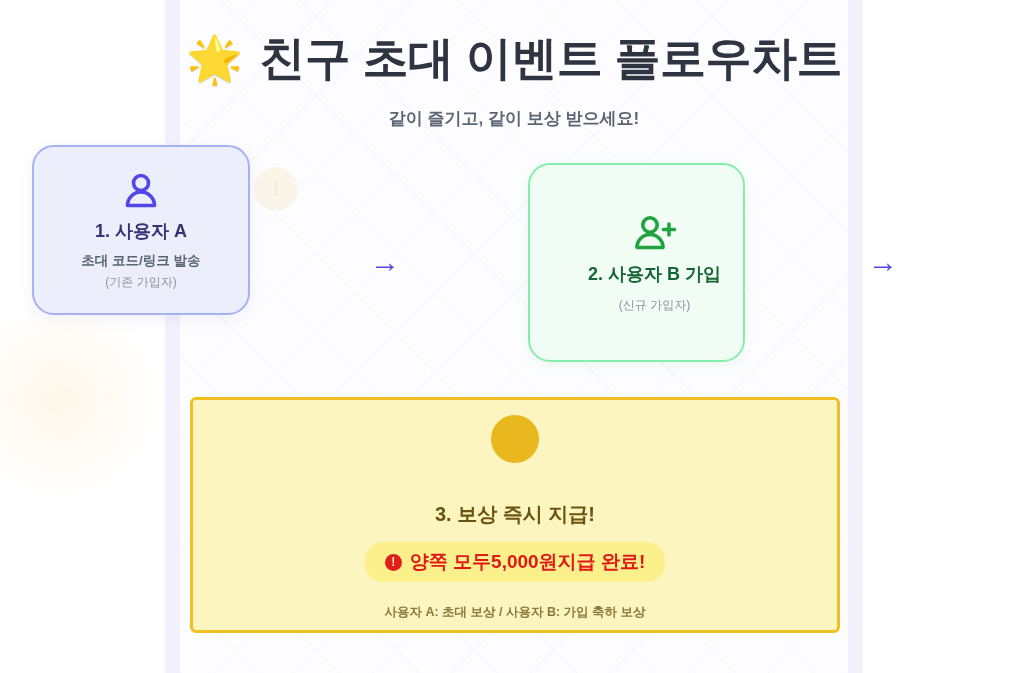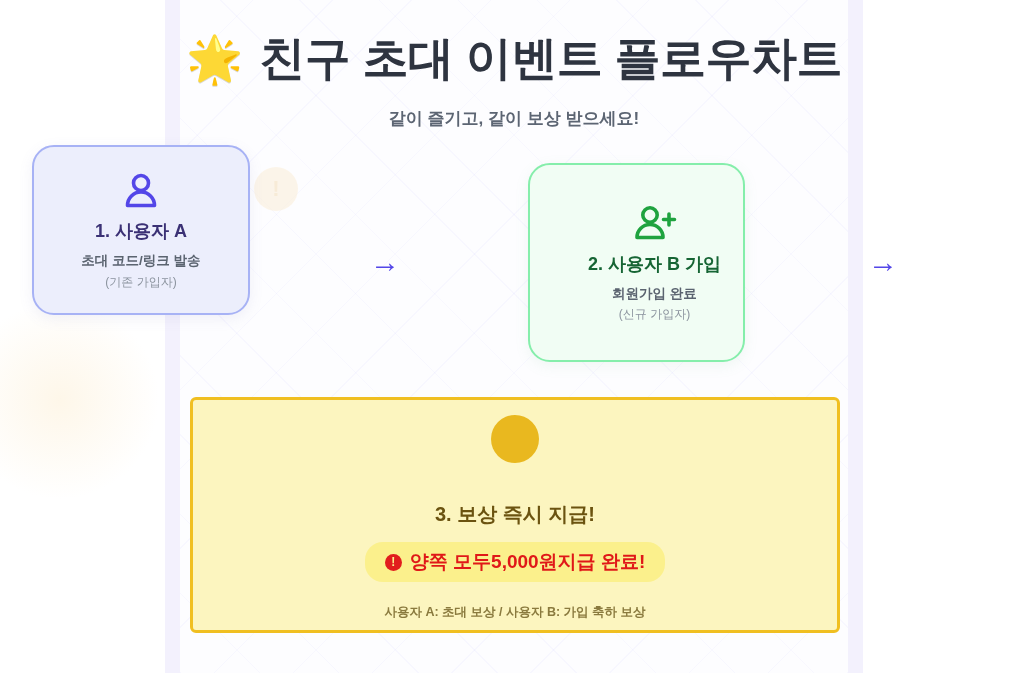--- a/index.html
+++ b/index.html
@@ -271,21 +271,20 @@
   <div class="card card-b">
     <div class="card-icon">
       <svg width="48" height="44" viewBox="0 0 48 44" aria-hidden="true">
         <circle cx="19" cy="13" r="7.2" fill="none" stroke="#1fa33f" stroke-width="3.6"></circle>
         <path d="M6 35.5a13 13 0 0 1 26 0z" fill="none" stroke="#1fa33f" stroke-width="3.6" stroke-linejoin="round"></path>
         <path d="M38 12v11M32.5 17.5h11" stroke="#1fa33f" stroke-width="3.6" stroke-linecap="round"></path>
       </svg>
     </div>
     <div class="card-title">2. 사용자 B 가입</div>
     <div class="card-desc">
-      <div>회원가입 완료</div>
     </div>
     <div class="card-note">(신규 가입자)</div>
   </div>
 
   <div class="arrow arrow-2">→</div>
 
   <div class="card-c">
     <div class="coin"></div>
     <div class="reward-title">3. 보상 즉시 지급!</div>
     <div class="reward-pill">

